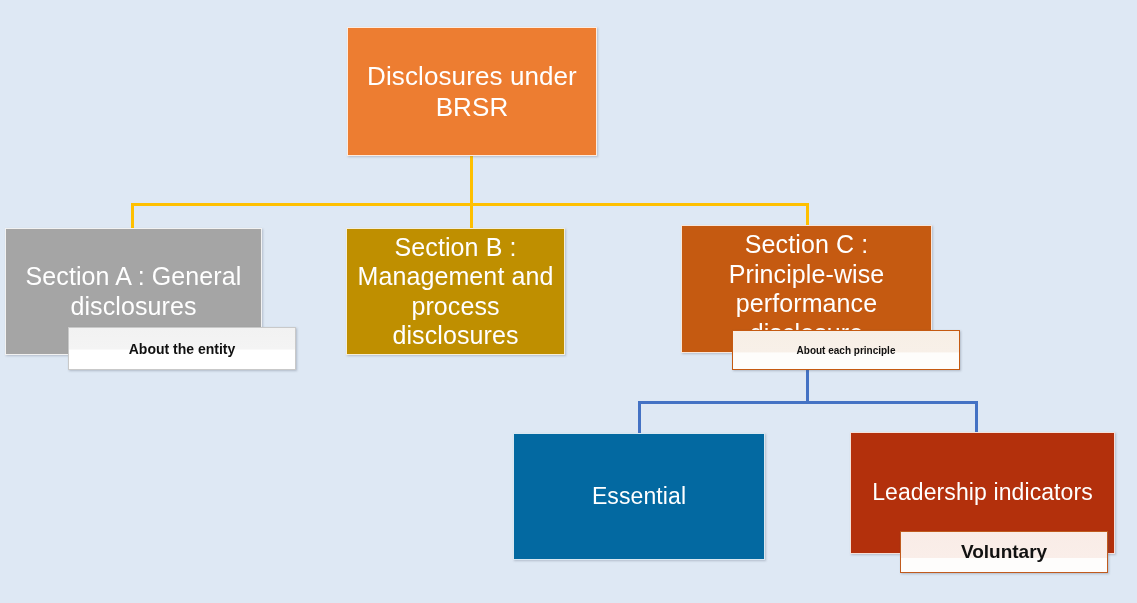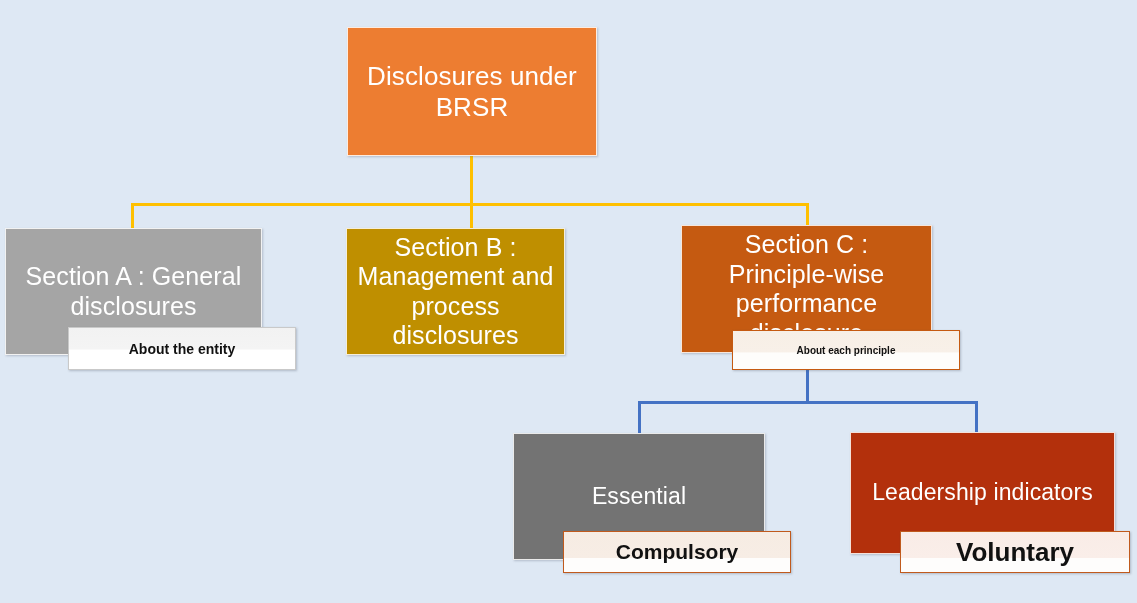--- a/index.html
+++ b/index.html
@@ -63,21 +63,21 @@
     background: #bf8f00;
     font-size: 25px;
   }
   #node-sec-c {
     left: 681px; top: 225px; width: 251px; height: 128px;
     background: #c55a11;
     font-size: 25px;
   }
   #node-essential {
     left: 513px; top: 433px; width: 252px; height: 127px;
-    background: #737373;
+    background: #0369a1;
     font-size: 23px;
   }
   #node-leadership {
     left: 850px; top: 432px; width: 265px; height: 122px;
     background: #b3300c;
     font-size: 23px;
   }
 
   
   .subnode {
@@ -112,23 +112,23 @@
     font-size: 10px;
     background: linear-gradient(to bottom, #f7efe6 0%, #f8f0e8 56%, #fefdfb 57%, #fefdfb 100%);
   }
   #sub-essential {
     left: 563px; top: 531px; width: 228px; height: 42px;
     border: 1px solid #c05a1d;
     font-size: 21px;
     background: linear-gradient(to bottom, #f6ece3 0%, #f7ede5 64%, #fefdfc 65%, #fefdfc 100%);
   }
   #sub-leadership {
-    left: 900px; top: 531px; width: 230px; height: 42px;
+    left: 900px; top: 531px; width: 208px; height: 42px;
     border: 1px solid #c05a1d;
-    font-size: 26px;
+    font-size: 19px;
     background: linear-gradient(to bottom, #f9ece7 0%, #faeee9 64%, #fefdfc 65%, #fefdfc 100%);
     text-align: right;
   }
 </style>
 </head>
 <body>
 
 <div id="canvas">
 
   <div class="conn v" style="left:470px; top:156px; height:49px;"></div>
@@ -160,23 +160,20 @@
   <div class="node" id="node-sec-c">
     <span class="label">Section C : Principle-wise performance disclosure</span>
   </div>
   <div class="subnode" id="sub-c">
     <span class="label">About each principle</span>
   </div>
 
   <div class="node" id="node-essential">
     <span class="label">Essential</span>
   </div>
-  <div class="subnode" id="sub-essential">
-    <span class="label">Compulsory</span>
-  </div>
 
   <div class="node" id="node-leadership">
     <span class="label">Leadership indicators</span>
   </div>
   <div class="subnode" id="sub-leadership">
     <span class="label">Voluntary</span>
   </div>
 
 </div>
 

